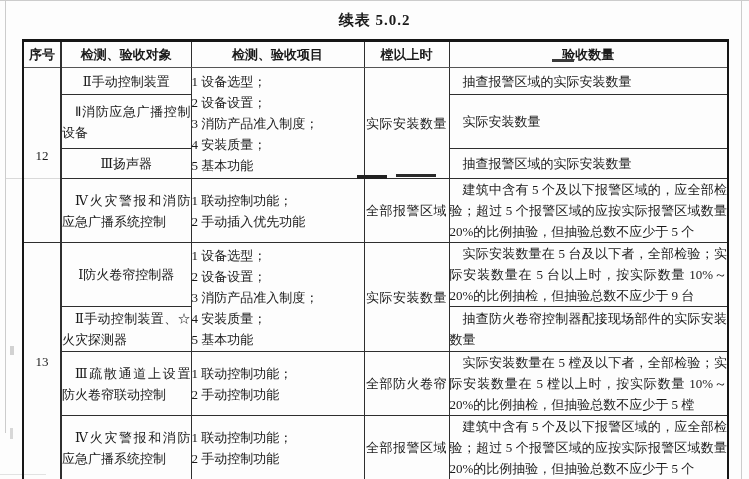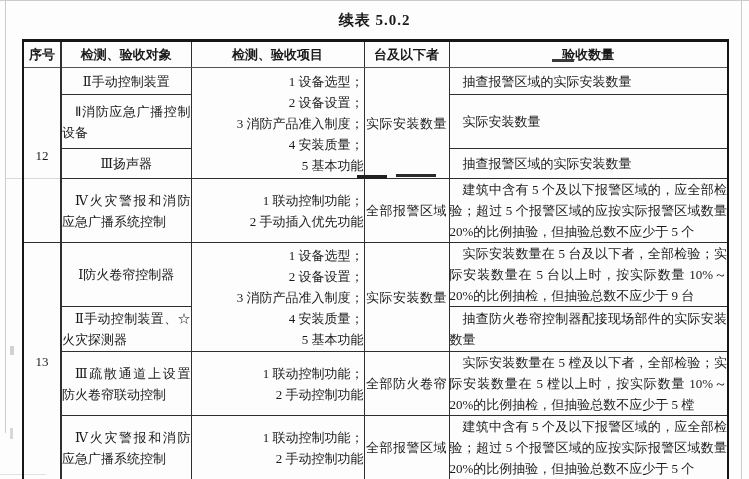--- a/index.html
+++ b/index.html
@@ -33,21 +33,21 @@
     font-weight:normal;
   }
   .doc-table th{font-weight:bold;text-align:center;border-bottom-color:#555;border-radius:13px;}
   .b-right-thick{border-right-width:2px !important;}
   .cell-no{text-align:center;font-size:13px;margin-left:20px;}
   .cell-obj-center{text-align:center;}
   .cell-obj-para{
     text-align:justify;text-justify:inter-character;
     padding:2px 5px;text-indent:1em;line-height:22px;
   }
-  .cell-items{padding:3px 4px 3px 13px;line-height:22px;text-align:right;}
+  .cell-items{padding:3px 4px 3px 13px;line-height:22px;}
   .cell-items .line{display:block;white-space:nowrap;}
   .cell-test{text-align:center;letter-spacing:0.5px;}
   .cell-accept-para{
     text-align:justify;text-justify:inter-character;
     padding:2px 7px;text-indent:1em;line-height:21px;
   }
   
   tr.h27{height:27px;} tr.h54{height:54px;font-family:Liberation Serif, serif;} tr.h30{height:30px;}
   tr.h63{height:63px;} tr.h45{height:45px;} tr.h57{height:57px;} tr.h52{height:52px;}
 
@@ -78,21 +78,21 @@
       <col style="width:130px">
       <col style="width:173px">
       <col style="width:85px">
       <col style="width:279px">
   </colgroup>
   <tbody>
       <tr class="h27">
     <th class="b-right-thick">序号</th>
     <th>检测、验收对象</th>
     <th>检测、验收项目</th>
-    <th>台及以下者</th>
+    <th>樘以上时</th>
     <th>验收数量</th>
   </tr>
 
   <tr class="h27">
     <td class="cell-no b-right-thick" rowspan="4">12</td>
     <td class="cell-obj-center">Ⅱ手动控制装置</td>
     <td class="cell-items" rowspan="3">
       <span class="line">1 设备选型；</span>
       <span class="line">2 设备设置；</span>
       <span class="line">3 消防产品准入制度；</span>

